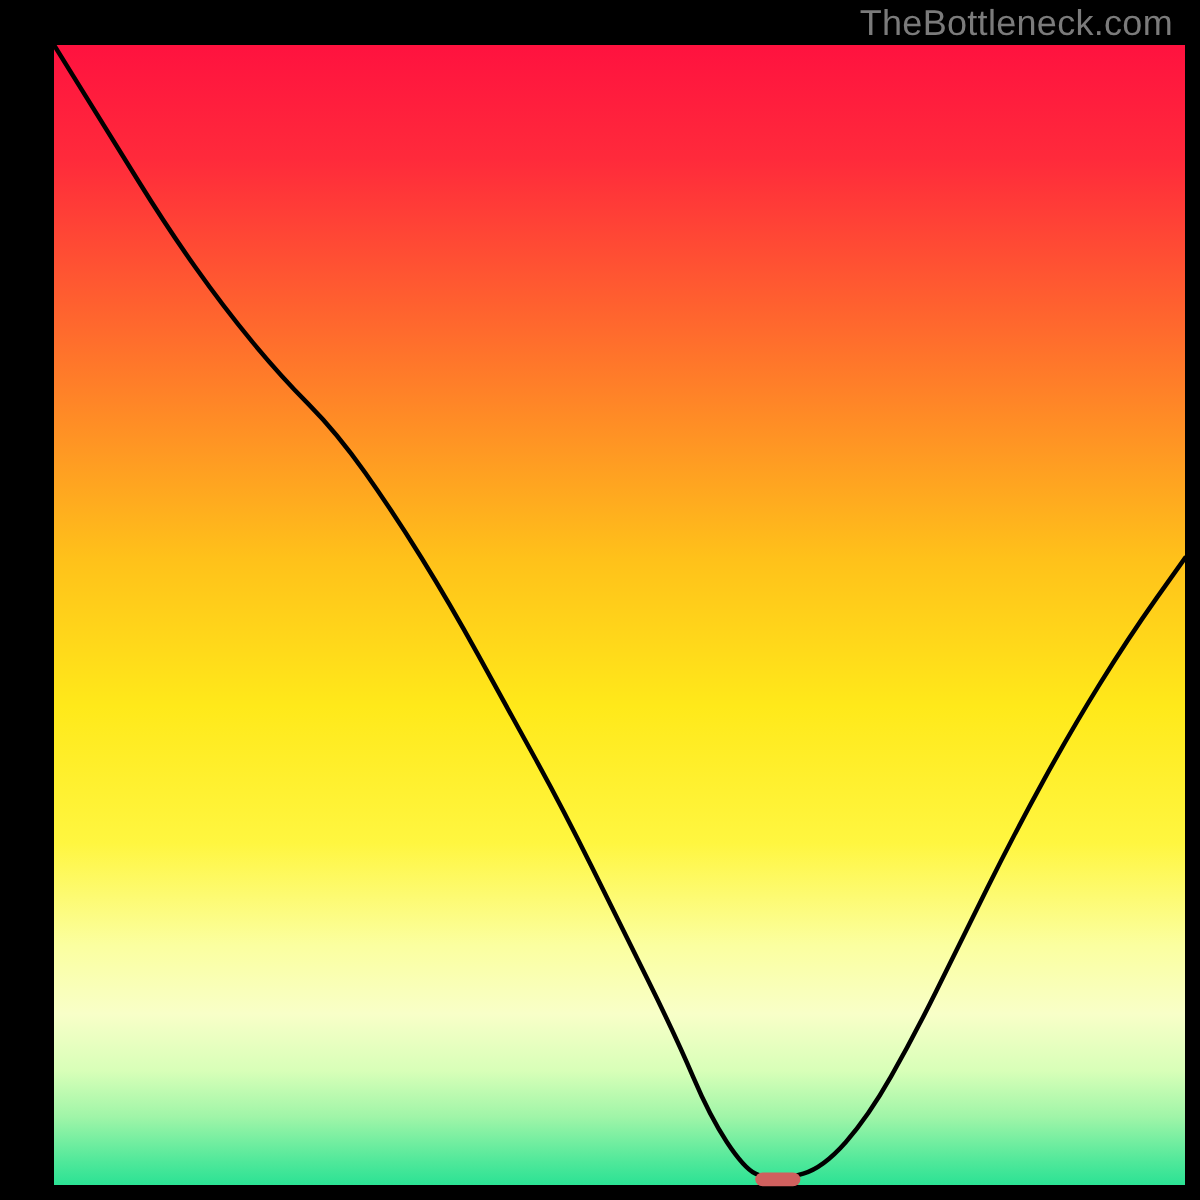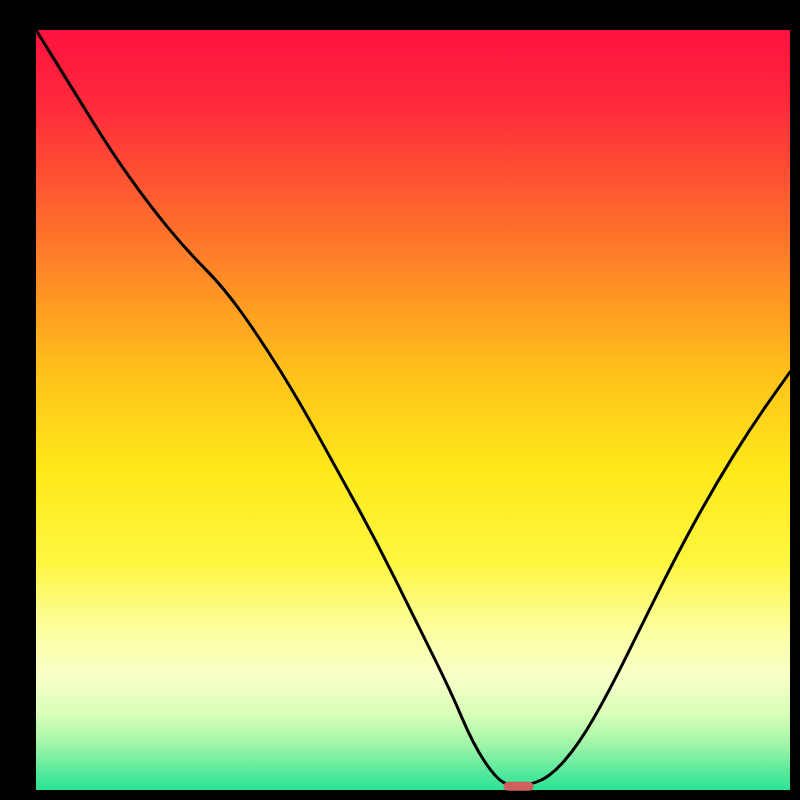--- a/index.html
+++ b/index.html
@@ -31,20 +31,21 @@
   svg.plot {
     position: absolute;
     left: 0;
     top: 0;
   }
 </style>
 </head>
 <body>
 
 <div class="container">
+  <div class="watermark">TheBottleneck.com</div>
 
   <svg class="plot" width="800" height="800" viewBox="0 0 800 800">
     <defs>
       <linearGradient id="bg-grad" x1="0" y1="0" x2="0" y2="1">
           <stop offset="0%" stop-color="#ff123f"></stop>
           <stop offset="10%" stop-color="#ff2a3b"></stop>
           <stop offset="25%" stop-color="#ff6a2d"></stop>
           <stop offset="45%" stop-color="#ffc11a"></stop>
           <stop offset="58%" stop-color="#ffe91a"></stop>
           <stop offset="70%" stop-color="#fff640"></stop>

